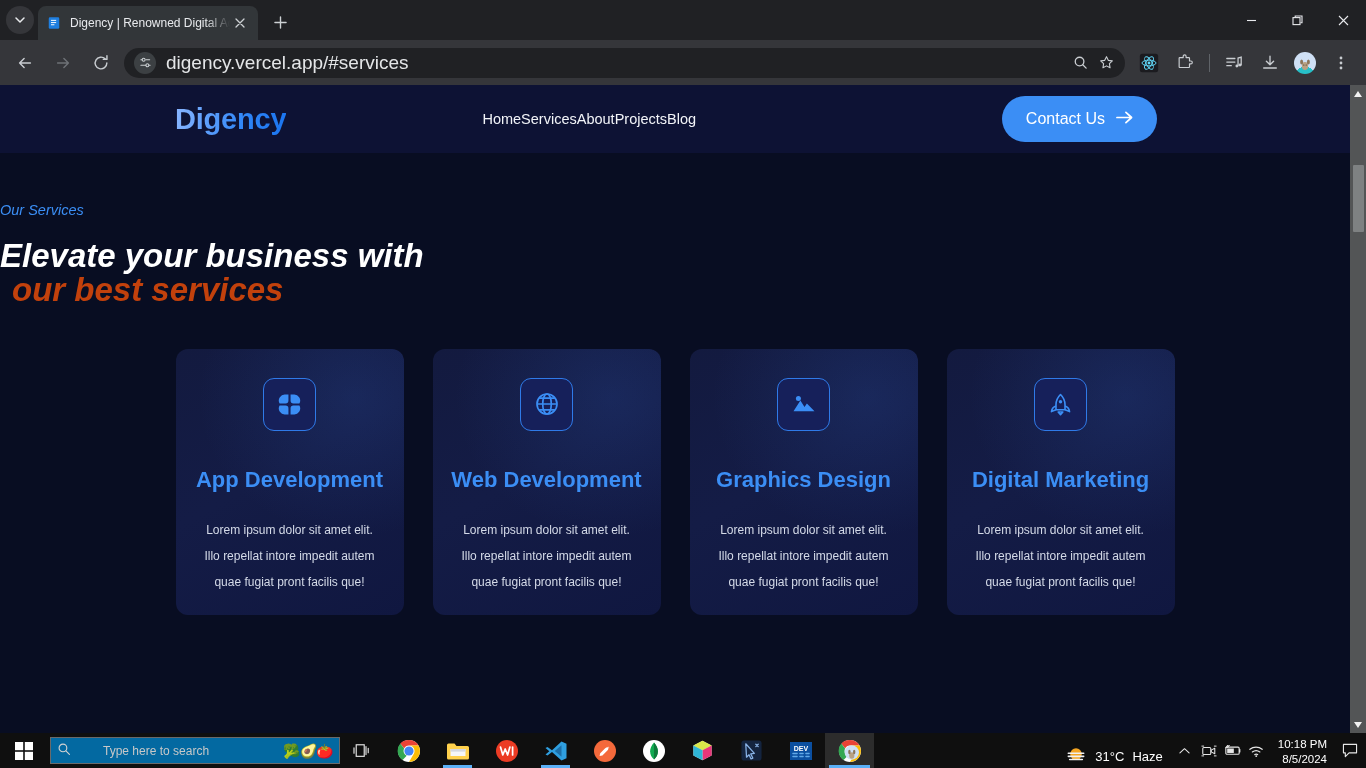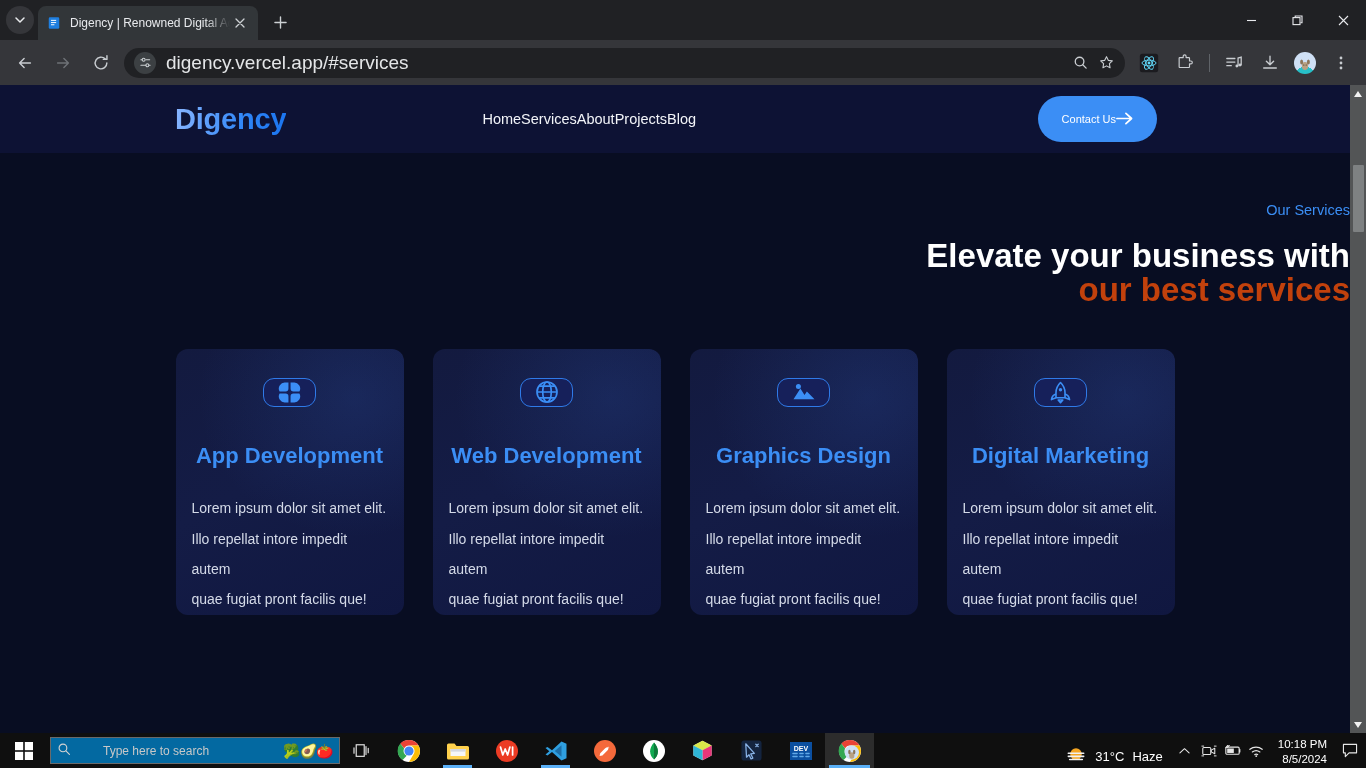--- a/index.html
+++ b/index.html
@@ -64,25 +64,25 @@
   .logo {
     font-size:29px; font-weight:bold; letter-spacing:-0.2px;
     background:linear-gradient(100deg,#8ab6ff 0%,#2f86f7 62%,#1a74ef 100%);
     -webkit-background-clip:text; background-clip:text; color:transparent;
   }
   .nav { display:flex; margin-left:196px; }
   .nav-link { font-size:14.5px; color:#f2f4f8; white-space:nowrap; }
   .cta {
     margin-left:auto; margin-right:193px;
     background:#3b8ef5; color:#fff; border:none; border-radius:26px;
-    height:46px; padding:0 24px; font-size:11px; font-family:inherit;
-    display:flex; align-items:center; white-space:nowrap;
-  }
-
-  .hero { padding-top:49px; text-align:right; }
+    height:46px; padding:0 24px; font-size:16px; font-family:inherit;
+    display:flex; align-items:center; gap:11px; white-space:nowrap;
+  }
+
+  .hero { padding-top:49px; text-align:left;font-style:italic; }
   .eyebrow { font-size:14.5px; color:#3b8ef5; }
   .headline { margin-top:21px; font-size:33px; font-weight:bold; color:#ffffff; line-height:1.04; }
   .headline .accent { color:#c2410c;margin-left:12px; }
 
   .cards {
     display:flex; gap:29px; justify-content:center;
     margin-top:41px; padding:0 175px;
   }
   .card {
     width:228px; height:266px; border-radius:12px;
@@ -95,22 +95,22 @@
     background:radial-gradient(110% 85% at 78% 18%, rgba(48,90,180,.20) 0%, rgba(0,0,0,0) 62%);
     pointer-events:none;
   }
   .icon-box {
     width:53px; height:53px; border-radius:11px;
     border:1.4px solid #2f7ae8; background:#16205a;
     display:flex; align-items:center; justify-content:center; position:relative; z-index:1;
   }
   .card-title { margin-top:36px; font-size:22px; font-weight:bold; color:#3b8ef5; position:relative; z-index:1; }
   .card-desc {
-    margin-top:24px; font-size:14px; color:#d4dae8; line-height:2.17;
-    width:196px; position:relative; z-index:1;
+    margin-top:24px; font-size:12px; color:#d4dae8; line-height:2.17;
+    text-align:center; width:196px; position:relative; z-index:1;
   }
 
   
   .scrollbar { position:absolute; right:0; top:0; width:16px; height:648px; background:#535556; }
   .sb-arrow { height:17px; display:flex; align-items:center; justify-content:center; color:#f1f1f1; }
   .sb-arrow.bottom { position:absolute; bottom:0; left:0; right:0; }
   .sb-thumb { position:absolute; left:3px; width:11px; top:80px; height:67px; background:#7e8182; border-radius:1px; }
 
   
   .taskbar { height:35px; background:#0f0f0f; display:flex; align-items:center; }

